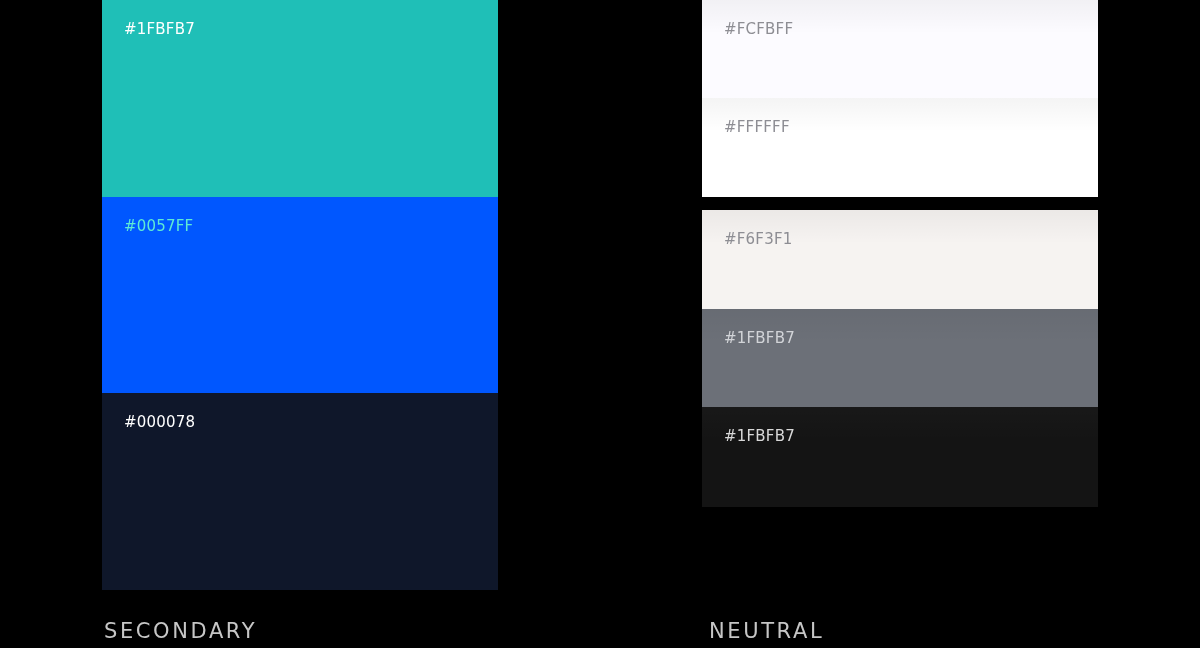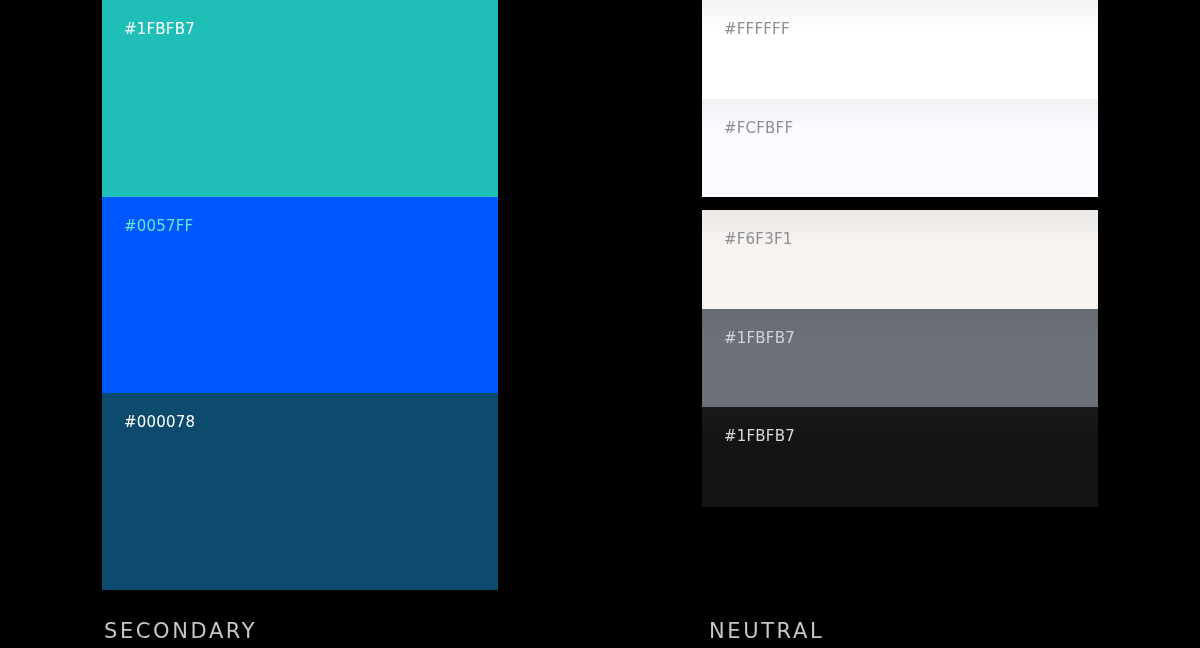--- a/index.html
+++ b/index.html
@@ -107,31 +107,31 @@
 
 <div class="palette-board">
 
   <div class="swatch-column column-secondary">
     <div class="swatch swatch-teal" style="background-color: rgb(31, 191, 183);">
       <span class="swatch-label" style="color: rgb(255, 255, 255);">#1FBFB7</span>
     </div>
     <div class="swatch swatch-blue" style="background-color: rgb(0, 87, 255);">
       <span class="swatch-label" style="color: #5eead4;">#0057FF</span>
     </div>
-    <div class="swatch swatch-navy" style="background-color: #0c4a6e; text-decoration: underline;">
+    <div class="swatch swatch-navy" style="background-color: #0f172a; text-decoration: underline;">
       <span class="swatch-label" style="color: rgb(255, 255, 255);">#000078</span>
     </div>
   </div>
 
   <div class="swatch-column column-neutral">
+    <div class="swatch swatch-lavender" style="background-color: rgb(252, 251, 255);">
+      <span class="swatch-label" style="color: rgb(141, 141, 147);">#FCFBFF</span>
+    </div>
     <div class="swatch swatch-white" style="background-color: rgb(255, 255, 255);">
       <span class="swatch-label" style="color: rgb(141, 141, 147);">#FFFFFF</span>
-    </div>
-    <div class="swatch swatch-lavender" style="background-color: rgb(252, 251, 255);">
-      <span class="swatch-label" style="color: rgb(141, 141, 147);">#FCFBFF</span>
     </div>
     <div class="swatch swatch-warm" style="background-color: rgb(246, 243, 241);">
       <span class="swatch-label" style="color: rgb(141, 141, 147);">#F6F3F1</span>
     </div>
     <div class="swatch swatch-slate" style="background-color: rgb(108, 112, 120);">
       <span class="swatch-label" style="color: rgb(210, 212, 216);">#1FBFB7</span>
     </div>
     <div class="swatch swatch-dark" style="background-color: rgb(20, 20, 20);">
       <span class="swatch-label" style="color: rgb(216, 216, 216);">#1FBFB7</span>
     </div>

